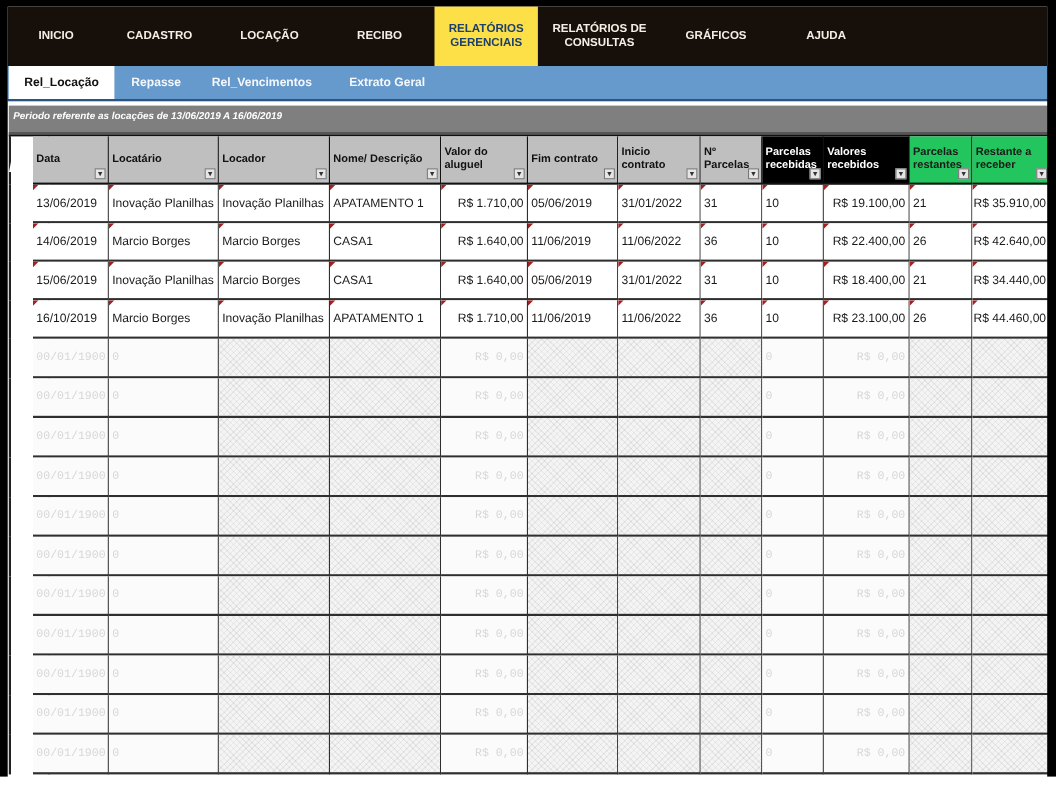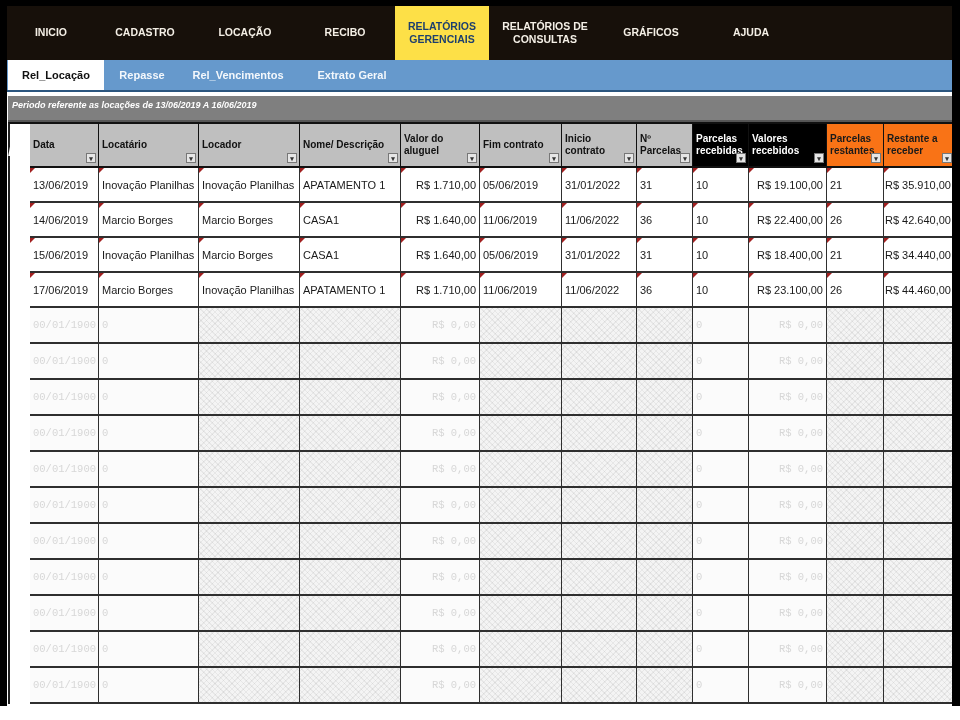--- a/index.html
+++ b/index.html
@@ -37,21 +37,21 @@
     border-left:2px solid #222;}
   .cell{position:relative;box-sizing:border-box;display:flex;align-items:center;
     padding:0 3px;border-right:1px solid #2f2f2f;border-bottom:2px solid #2f2f2f;
     font-size:11px;color:#1a1a1a;overflow:hidden;white-space:nowrap;background:#fff;}
   
   .hrow{height:46px;border-top:2px solid #111;}
   .hrow .cell{font-weight:bold;font-size:10px;line-height:1.25;white-space:normal;
     padding-right:11px;cursor:pointer;}
   .hrow .cell.g{background:#bfbfbf;color:#111;border-color:#111;}
   .hrow .cell.b{background:#000000;color:#fff;border-color:#111;}
-  .hrow .cell.p{background:#f97316;color:#1a1a1a;border-color:#111;}
+  .hrow .cell.p{background:#22c55e;color:#1a1a1a;border-color:#111;}
   .fb{position:absolute;right:2px;bottom:3px;width:10px;height:10px;background:#e6e6e6;
     border:1px solid #777;display:flex;align-items:center;justify-content:center;
     font-size:7px;color:#333;line-height:1;box-sizing:border-box;}
   
   .drow{height:35px;}
   .drow .cell:not(:nth-child(1))::before{content:"";position:absolute;top:0;left:0;
     border-top:5px solid #a22020;border-right:5px solid transparent;}
   
   .erow{height:36px;font-family:Liberation Mono, monospace;}
   .erow .cell{background:#fbfbfb;font-size:10.5px;color:#d7d7d7;}
@@ -191,21 +191,21 @@
       <div class="cell">05/06/2019</div>
       <div class="cell">31/01/2022</div>
       <div class="cell">31</div>
       <div class="cell">10</div>
       <div class="cell">R$ 18.400,00</div>
       <div class="cell">21</div>
       <div class="cell">R$ 34.440,00</div>
     </div>
     <div class="grid-row drow">
       <div class="cell">4</div>
-      <div class="cell">17/06/2019</div>
+      <div class="cell">16/10/2019</div>
       <div class="cell">Marcio Borges</div>
       <div class="cell">Inovação Planilhas</div>
       <div class="cell">APATAMENTO 1</div>
       <div class="cell">R$ 1.710,00</div>
       <div class="cell">11/06/2019</div>
       <div class="cell">11/06/2022</div>
       <div class="cell">36</div>
       <div class="cell">10</div>
       <div class="cell">R$ 23.100,00</div>
       <div class="cell">26</div>

